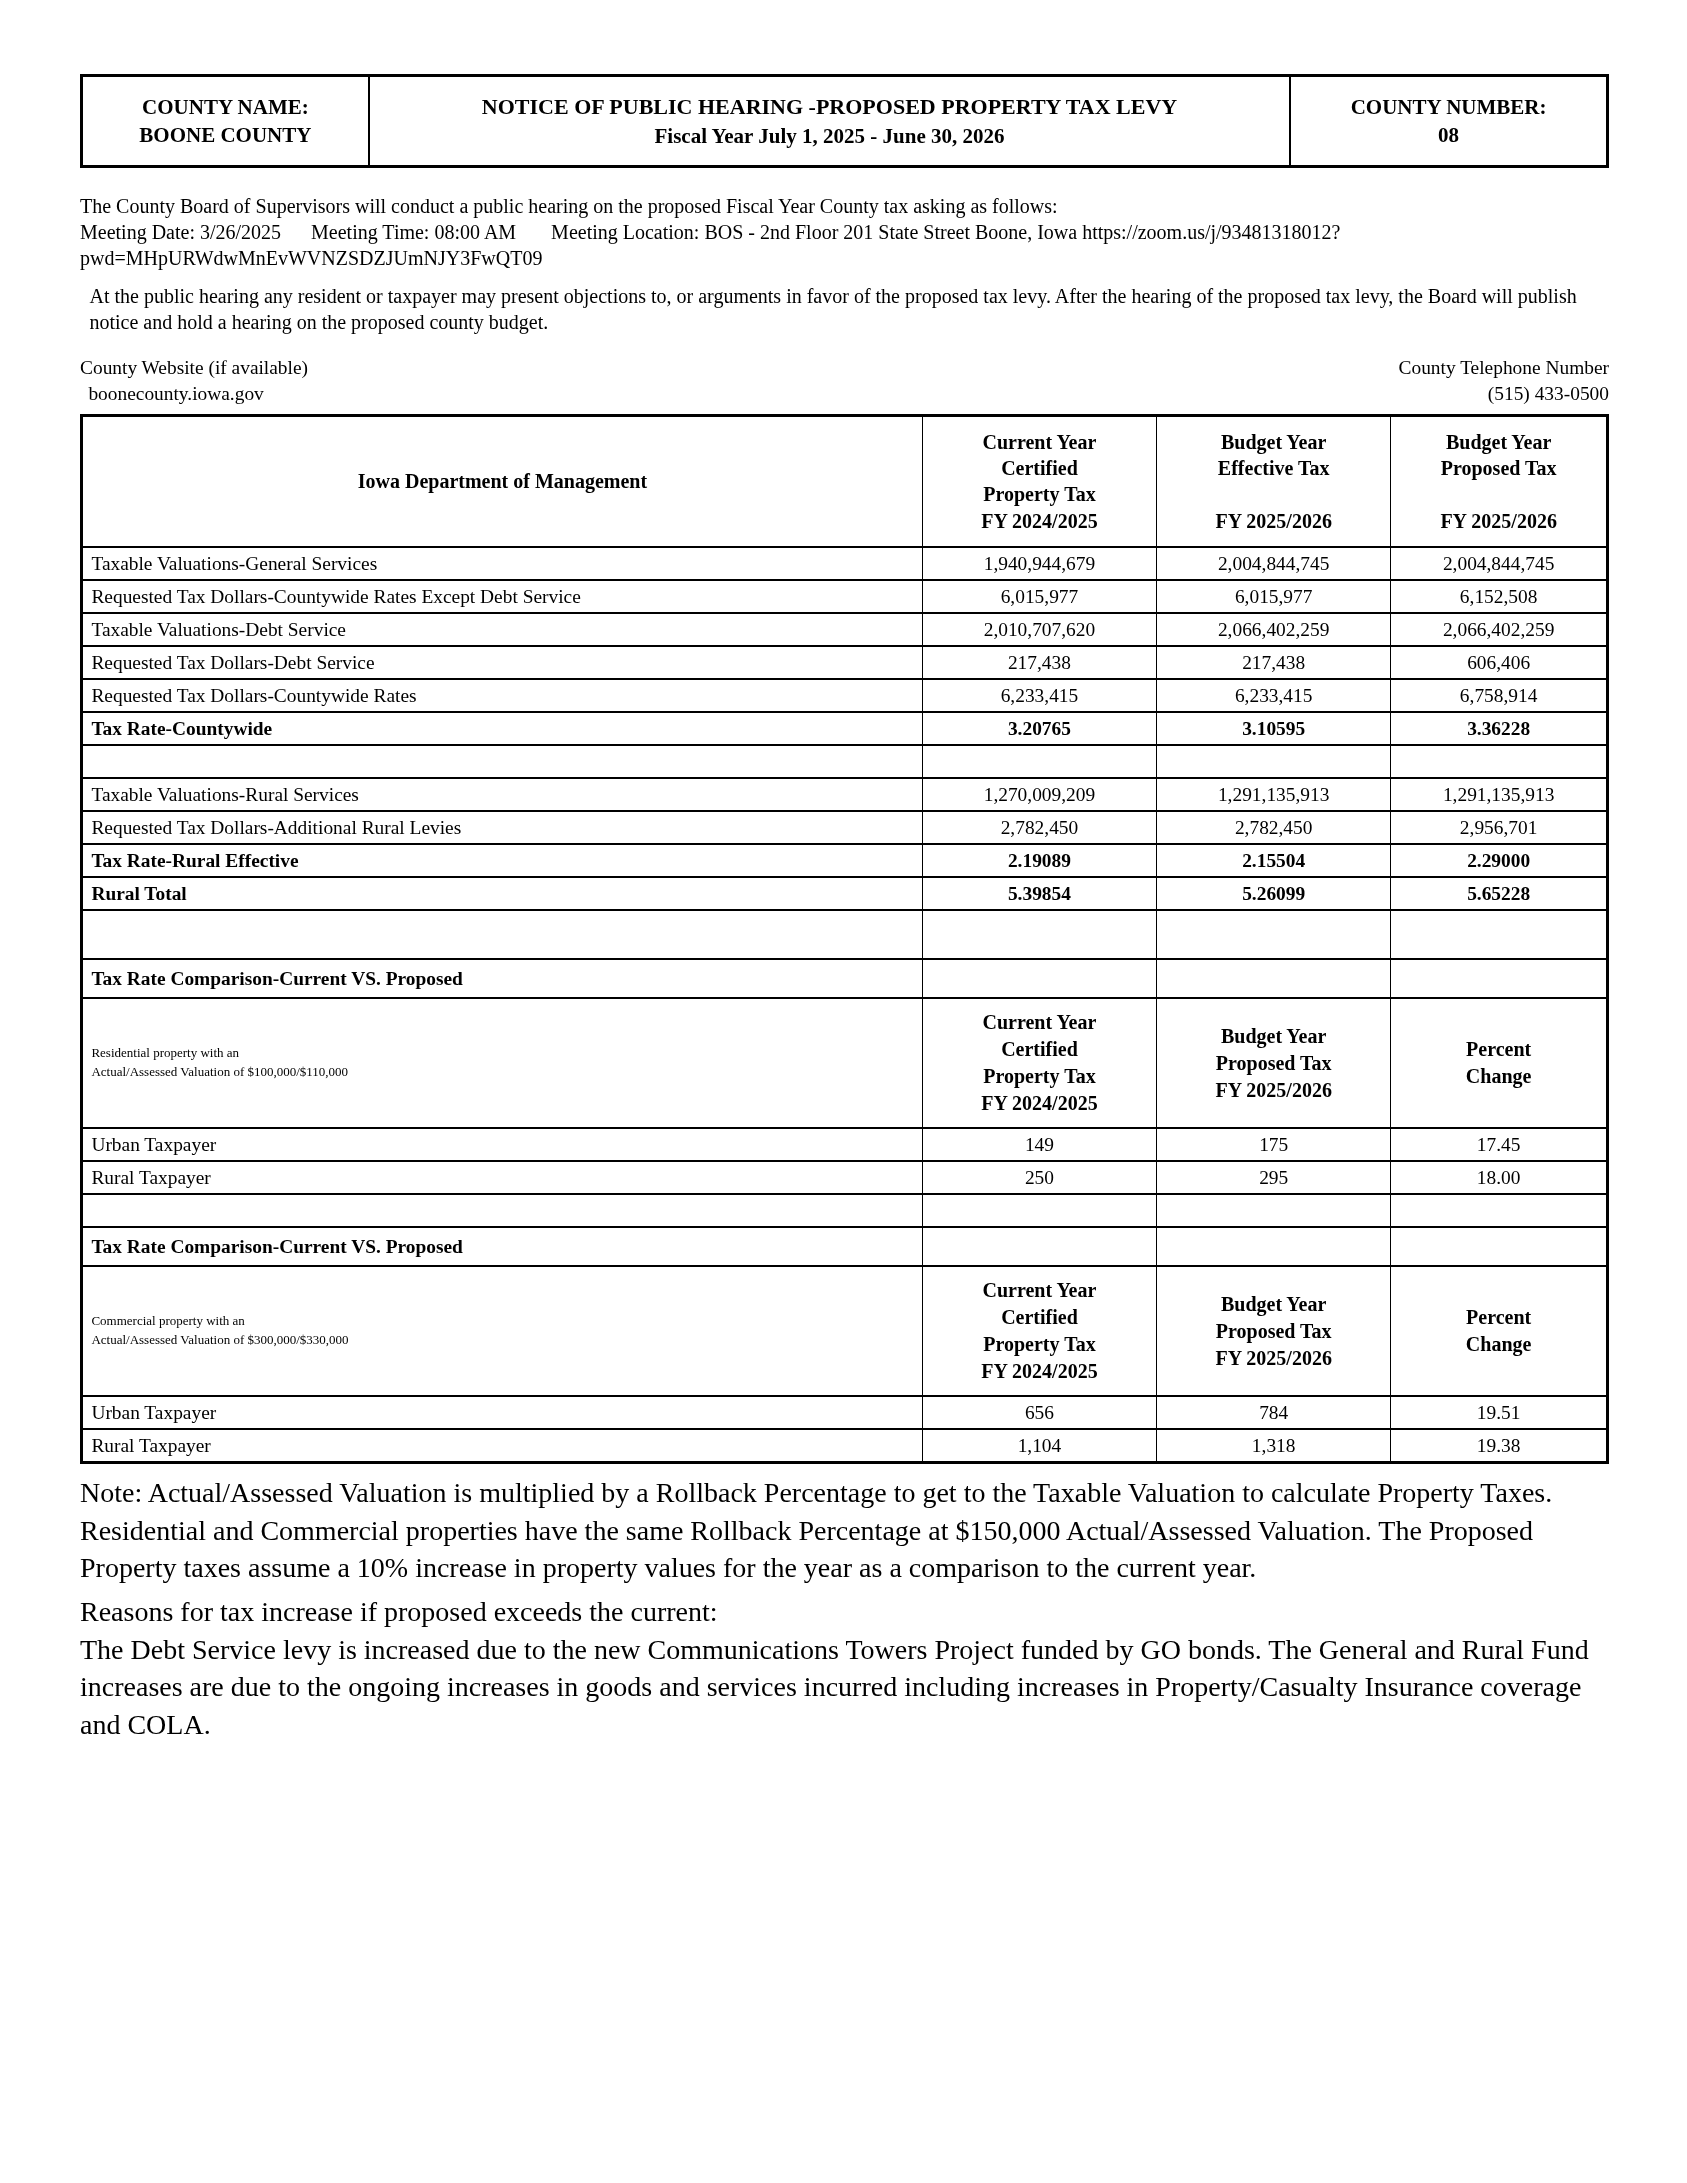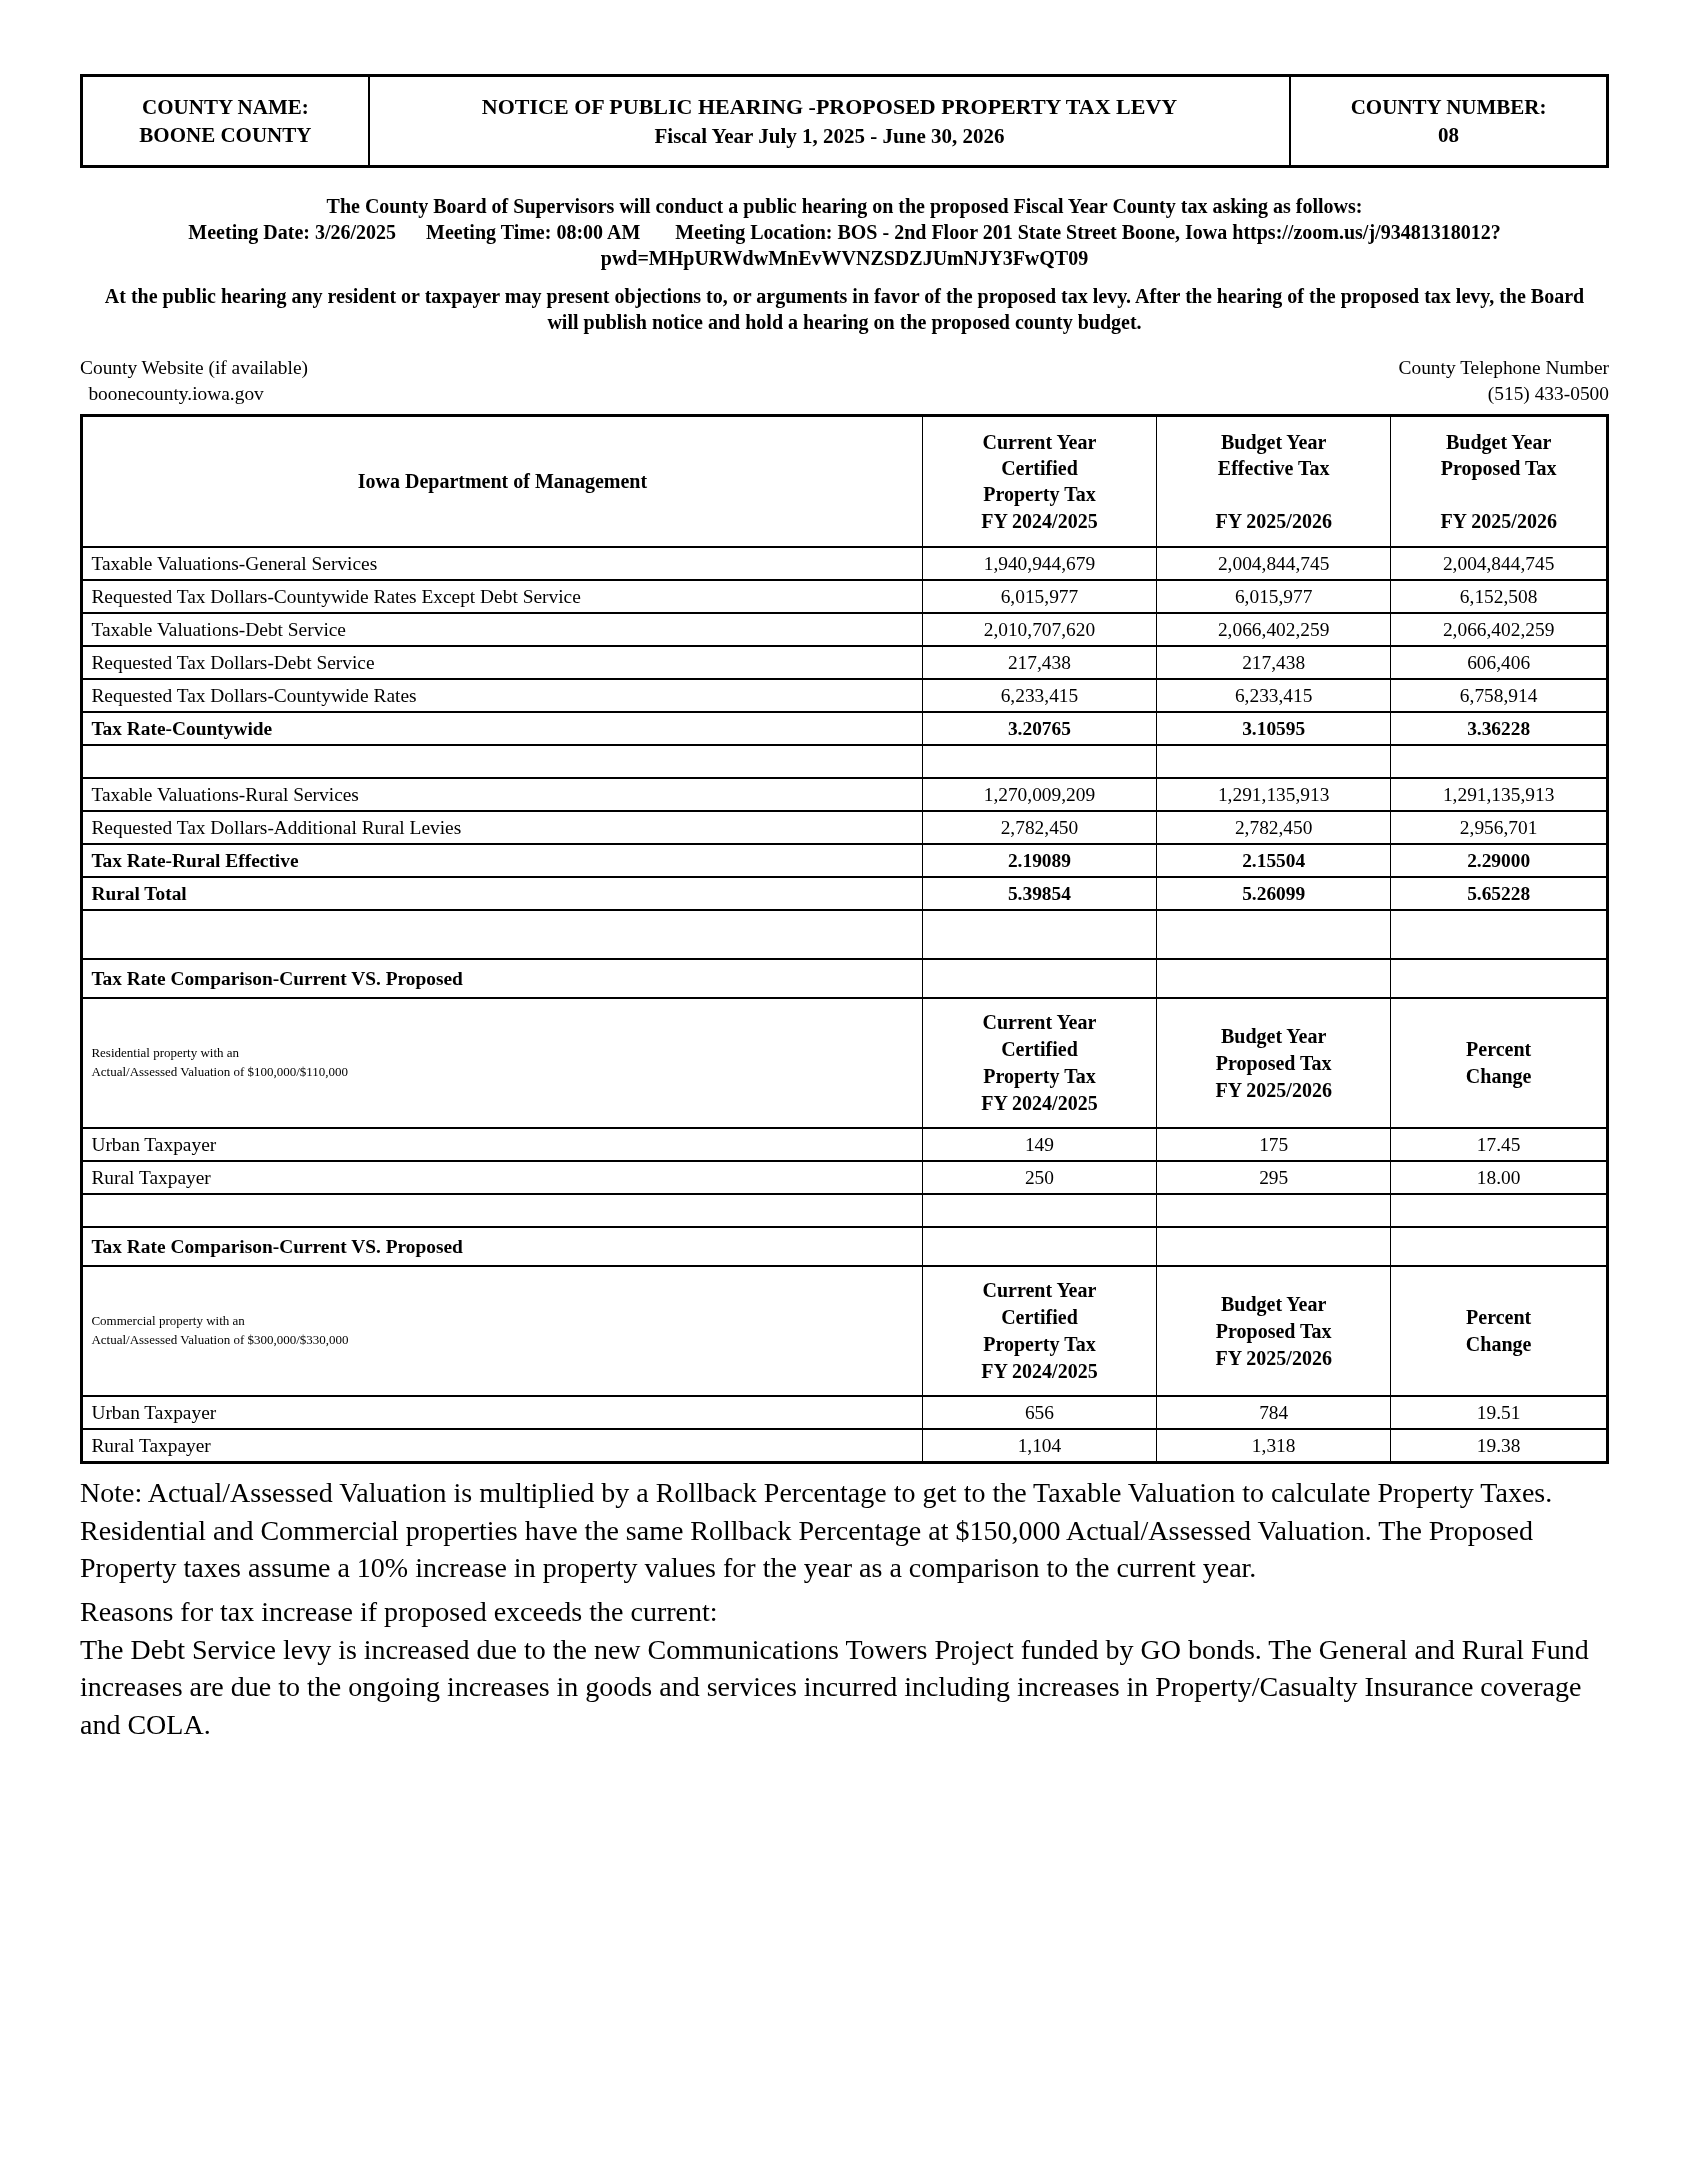--- a/index.html
+++ b/index.html
@@ -18,21 +18,21 @@
   }
   .hdr-cell{
     display:flex;flex-direction:column;justify-content:center;align-items:center;
     min-height:78px;padding:5px 7px;text-align:center;
     font-weight:bold;font-size:21px;line-height:1.35;
   }
   .hdr-cell + .hdr-cell{border-left:2.5px solid #000;}
   .hdr-title-l1{font-size:22px;}
 
   
-  .intro{margin-top:25px;text-align:center;font-weight:bold;font-size:20px;line-height:1.3;}
+  .intro{margin-top:25px;text-align:left;font-weight:normal;font-size:20px;line-height:1.3;}
   .pre{white-space:pre-wrap;}
   .hearing{margin:11.8px auto 0 auto;max-width:1510px;}
 
   
   .contact{margin-top:20px;display:flex;justify-content:space-between;align-items:flex-end;
     font-size:19.4px;line-height:1.35;}
   .contact .left{text-align:left;}
   .contact .left .site{padding-left:8.4px;}
   .contact .right{text-align:right;}
 

